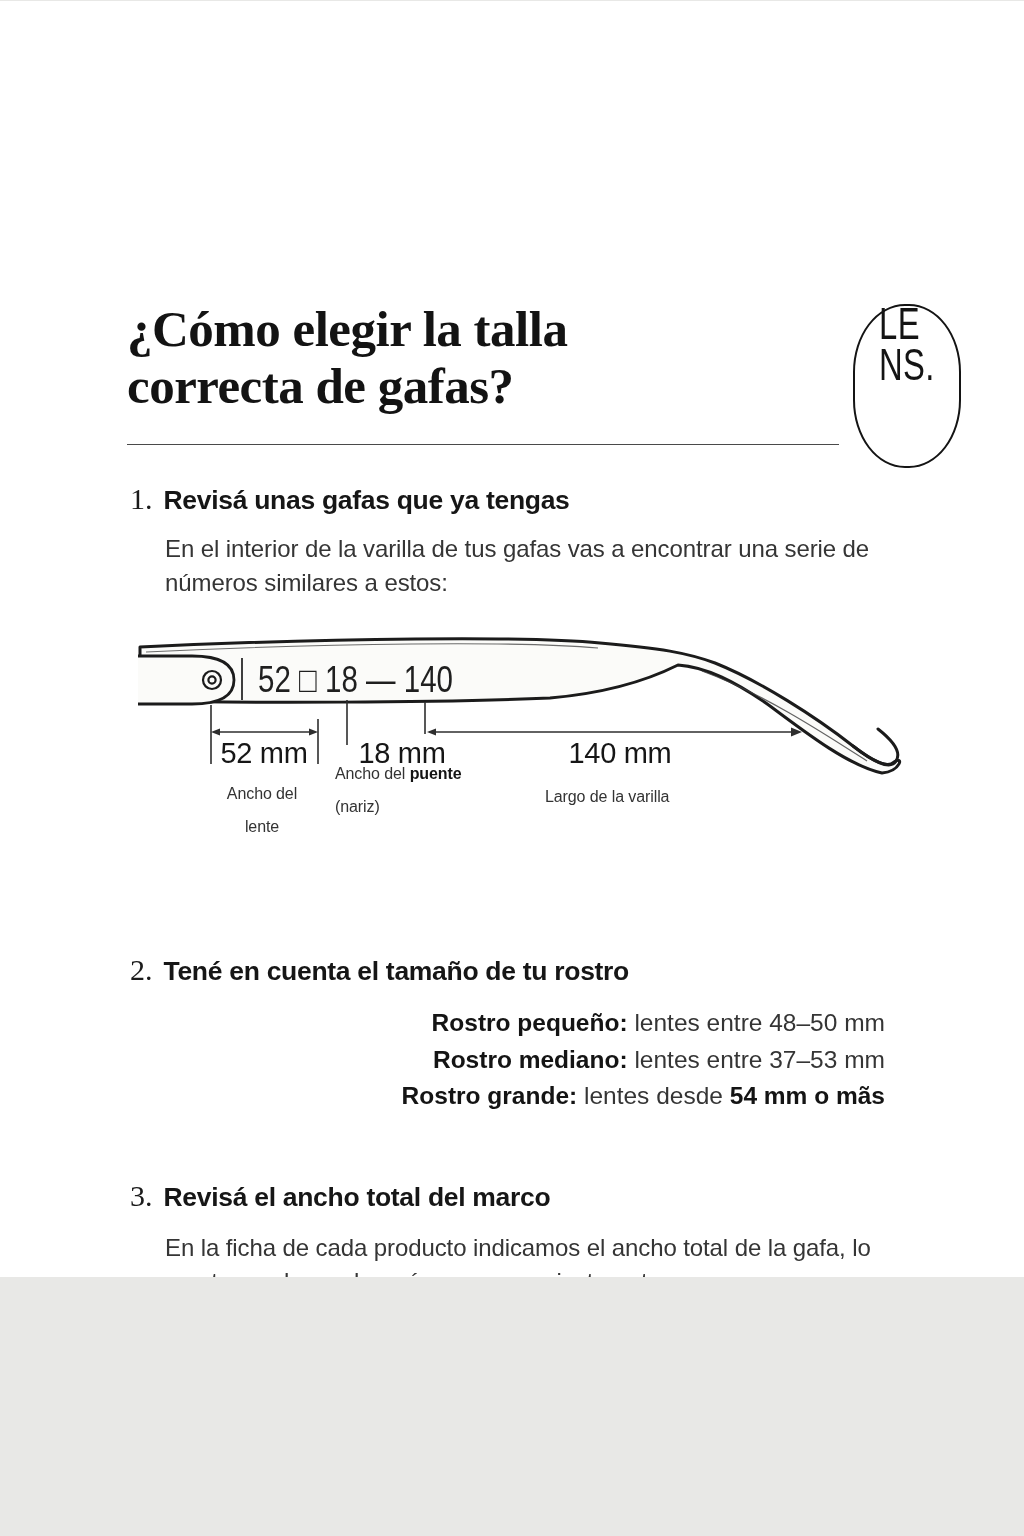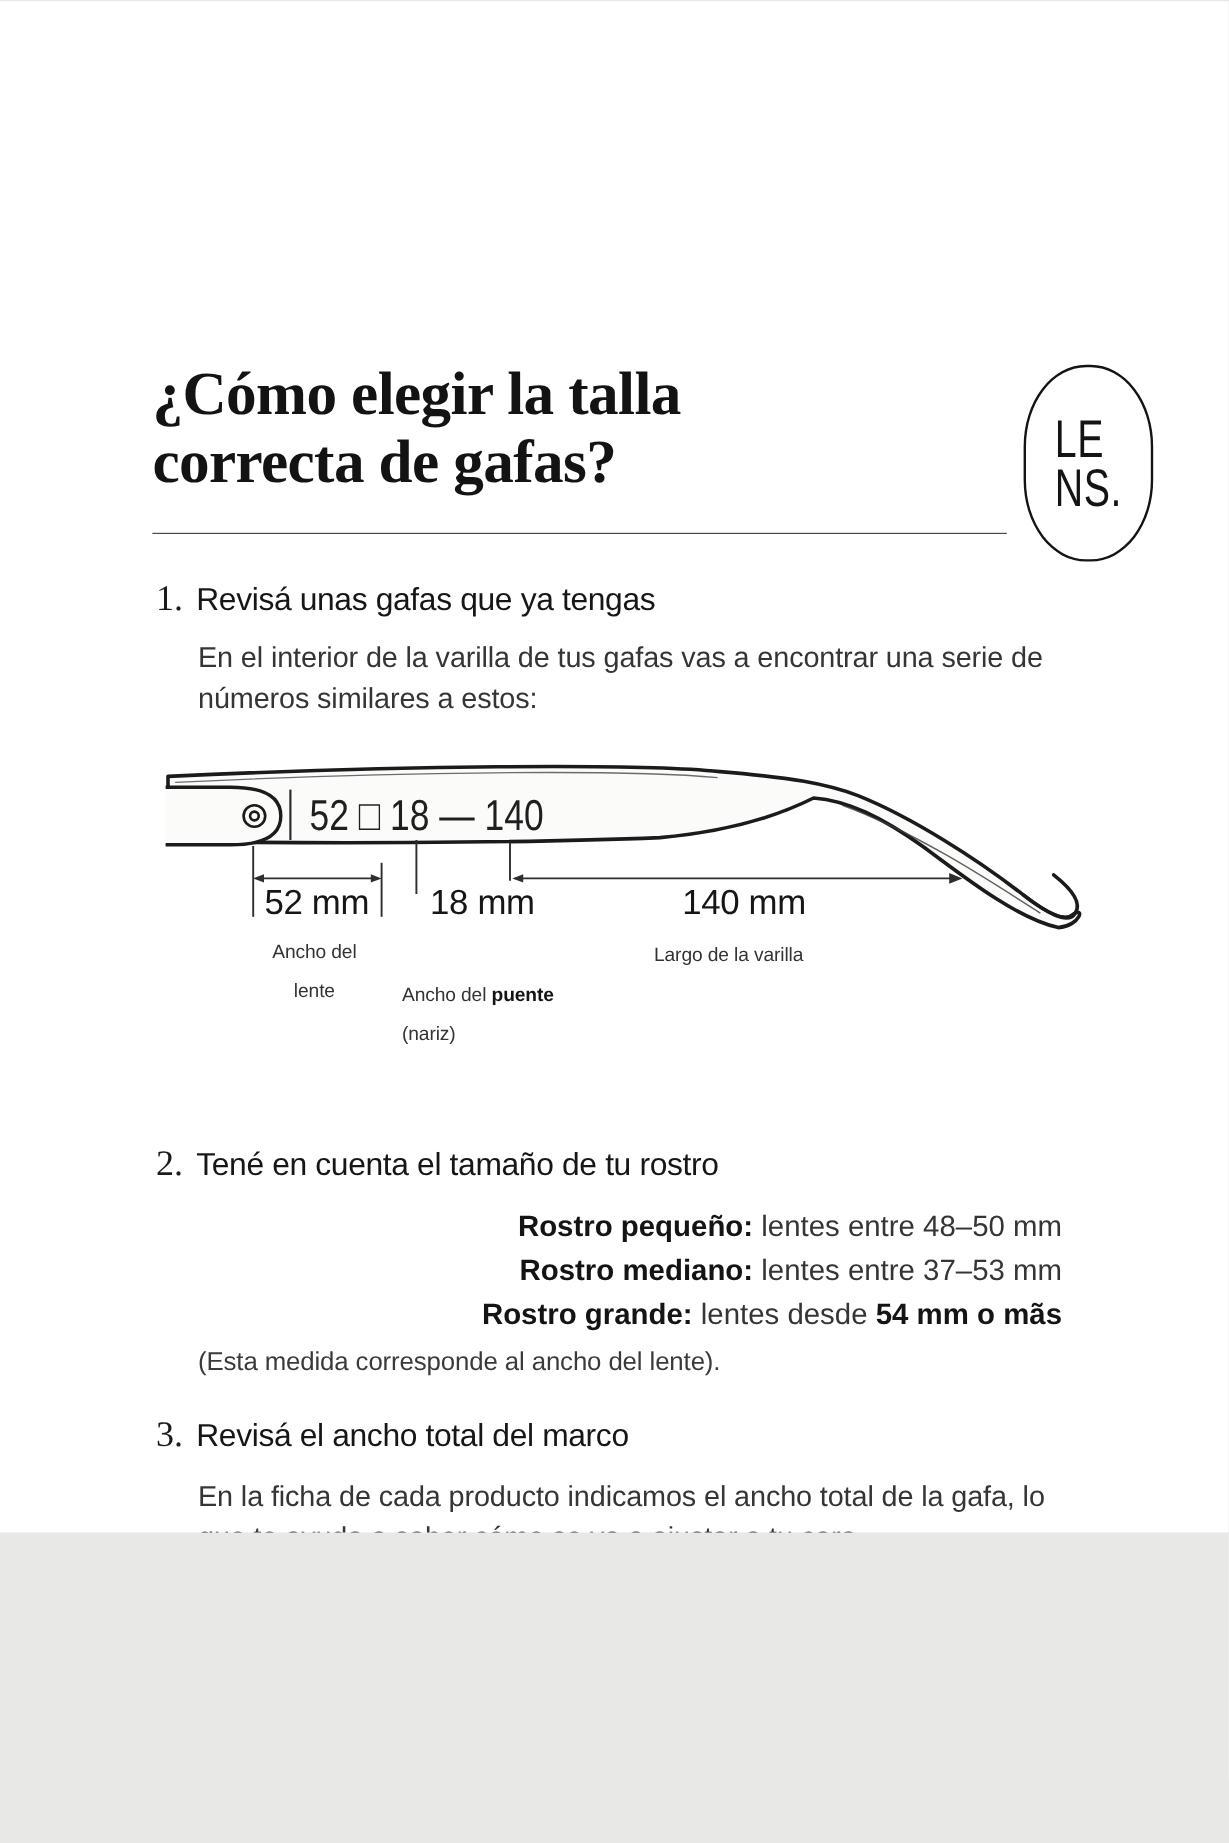--- a/index.html
+++ b/index.html
@@ -22,37 +22,37 @@
     font-size:51px;line-height:57px;letter-spacing:-0.5px;
   }
   .rule{
     left:127px;top:443px;width:712px;height:0;
     border-top:1.6px solid #4a4a4a;
   }
   .logo{
     left:853px;top:303px;width:104px;height:160px;
     border:2.6px solid #141414;
     border-radius:52px / 68px;
-    display:flex;align-items:center;justify-content:center;
+    display:flex;align-items:flex-start;justify-content:center;
     background:transparent;
   }
   .logo-text{
     font-size:41px;line-height:38px;font-weight:500;color:#141414;
     transform:scale(0.80,1.08);
     text-align:left;letter-spacing:0.5px;
   }
 
   
   .sec-head{display:flex;align-items:baseline;gap:11px;color:#161616;}
   .sec-num{
     font-family:"Liberation Serif",serif;
     font-size:30px;font-weight:500;color:#1b1b1b;
   }
   .sec-title{
-    font-size:26.5px;font-weight:400;letter-spacing:-0.3px;
+    font-size:26.5px;font-weight:700;letter-spacing:-0.3px;
   }
 
   
   .body-text{
     font-size:24px;line-height:33.5px;color:#353535;letter-spacing:-0.1px;
   }
   .note-text{
     font-size:21.5px;color:#3a3a3a;letter-spacing:-0.1px;
   }
   .size-row{
@@ -141,40 +141,39 @@
 
   <div class="abs dim-value" style="left:184px;top:736px;width:160px;">52 mm</div>
   <div class="abs dim-value" style="left:322px;top:736px;width:160px;">18 mm</div>
   <div class="abs dim-value" style="left:540px;top:736px;width:160px;">140 mm</div>
 
   <div class="abs dim-label tc" style="left:182px;top:776px;width:160px;">
     <div>Ancho del</div>
     <div>lente</div>
   </div>
 
-  <div class="abs dim-label" style="left:335px;top:812px;width:230px;">
+  <div class="abs dim-label" style="left:335px;top:756px;width:230px;">
     <div><span>Ancho del </span><span class="b">puente</span></div>
     <div>(nariz)</div>
   </div>
 
   <div class="abs dim-label" style="left:545px;top:779px;width:260px;">Largo de la varilla</div>
 
 
   <div class="abs sec-head" style="left:130px;top:952px;">
     <span class="sec-num">2.</span>
     <span class="sec-title">Tené en cuenta el tamaño de tu rostro</span>
   </div>
 
   <div class="abs" style="left:165px;top:1004px;width:720px;">
     <div class="size-row"><b>Rostro pequeño:</b><span> lentes entre 48–50 mm</span><b></b></div>
     <div class="size-row"><b>Rostro mediano:</b><span> lentes entre 37–53 mm</span><b></b></div>
     <div class="size-row"><b>Rostro grande:</b><span> lentes desde </span><b>54 mm o mãs</b></div>
   </div>
 
-  <div class="abs note-text" style="left:165px;top:1122px;width:700px;">(Esta medida corresponde al ancho del lente).</div>
 
   <div class="abs sec-head" style="left:130px;top:1178px;">
     <span class="sec-num">3.</span>
     <span class="sec-title">Revisá el ancho total del marco</span>
   </div>
 
   <div class="abs body-text" style="left:165px;top:1230px;width:748px;">En la ficha de cada producto indicamos el ancho total de la gafa, lo que te ayuda a saber cómo se va a ajustar a tu cara.</div>
 
 </div>
 

